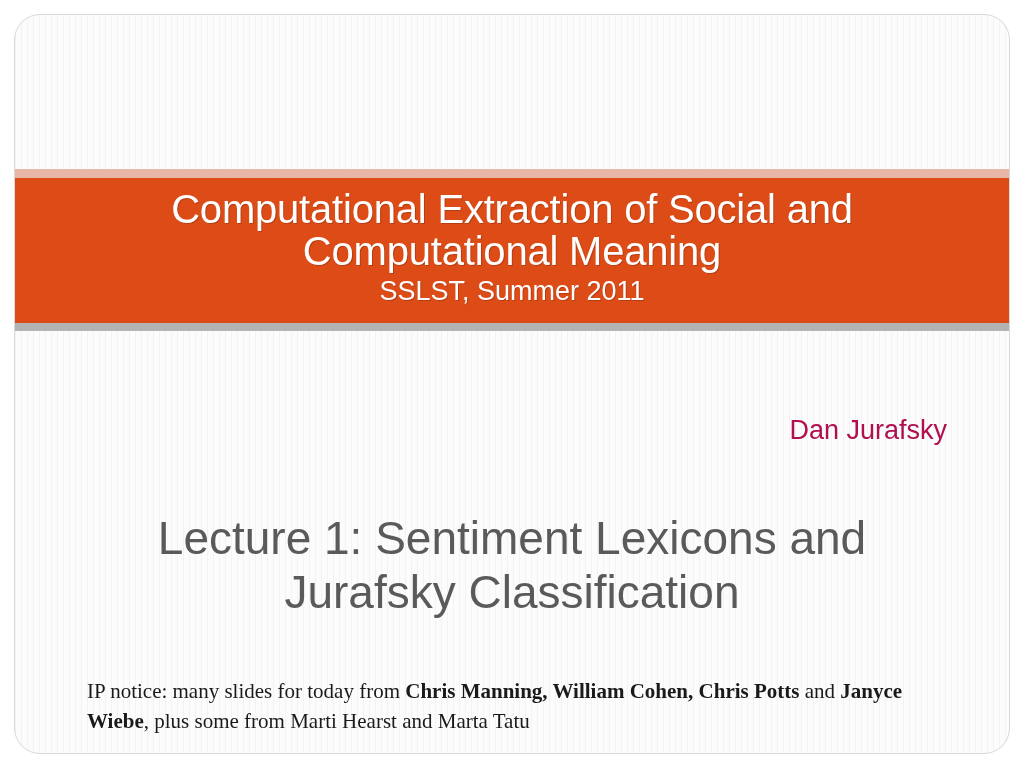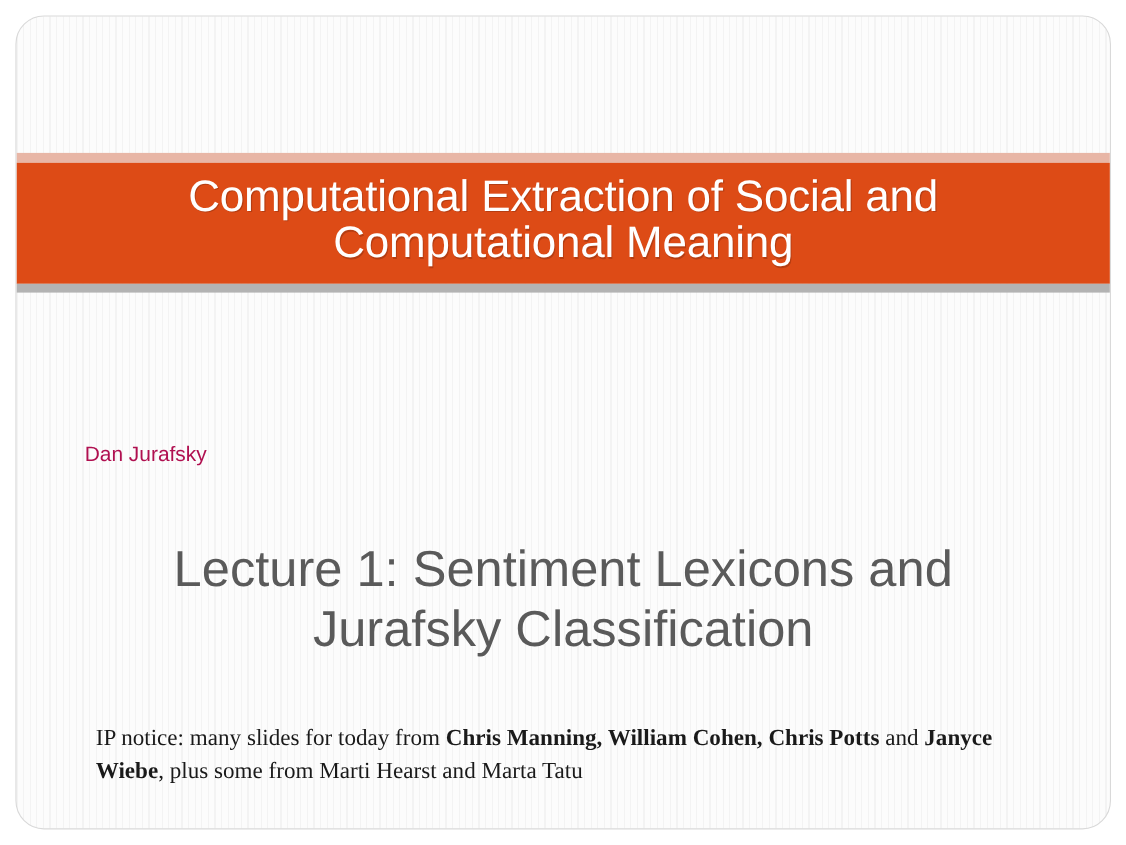--- a/index.html
+++ b/index.html
@@ -40,21 +40,21 @@
       #fcfcfc 6px
     );
     overflow: hidden;
   }
 
   
   .title-band {
     position: absolute;
     left: 0;
     right: 0;
-    top: 124px;
+    top: 154px;
     border-radius: 10px;
   }
   .band-top-rule {
     height: 9px;
     background: #e8b6a6;
     width: 100%;
   }
   .band-main {
     background: #dd4b16;
     padding: 10px 60px 16px 60px;
@@ -92,25 +92,25 @@
     position: absolute;
     left: 0;
     right: 0;
     top: 360px;
     bottom: 0;
     padding: 0 62px;
     box-sizing: border-box;
   }
 
   .author {
-    text-align: left;
+    text-align: right;
     color: #b01050;
-    font-size: 19px;
+    font-size: 27px;
     font-weight: 400;
-    margin-top: 28px;
+    margin-top: 40px;
     font-family: "Liberation Sans", sans-serif;
   }
 
   .lecture-title {
     text-align: center;
     color: #5a5a5a;
     font-size: 46px;
     font-weight: 400;
     line-height: 1.18;
     margin-top: 65px;
@@ -134,20 +134,21 @@
 <body>
 
 <div class="slide">
   <div class="slide-frame">
 
     <div class="title-band">
       <div class="band-top-rule"></div>
       <div class="band-main">
         <div class="slide-title">Computational Extraction of Social and</div>
         <div class="slide-title">Computational Meaning</div>
+        <div class="slide-subtitle">SSLST, Summer 2011</div>
       </div>
       <div class="band-bottom-rule"></div>
     </div>
 
     <div class="body-area">
       <div class="author">Dan Jurafsky</div>
 
       <div class="lecture-title">
         <div>Lecture 1: Sentiment Lexicons and</div>
         <div>Jurafsky Classification</div>

